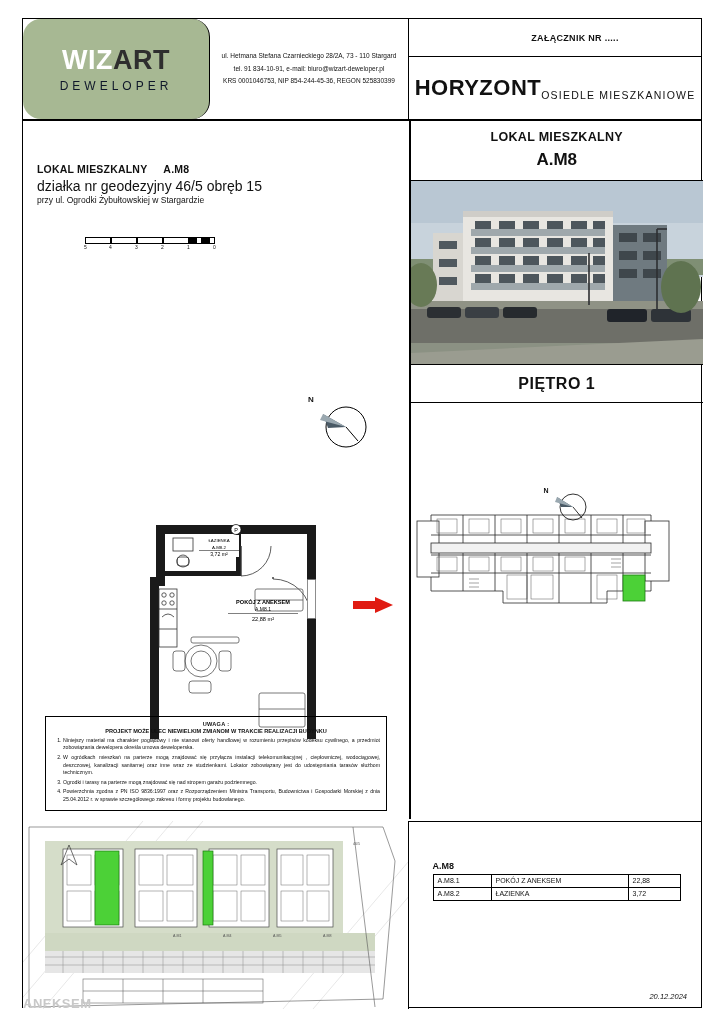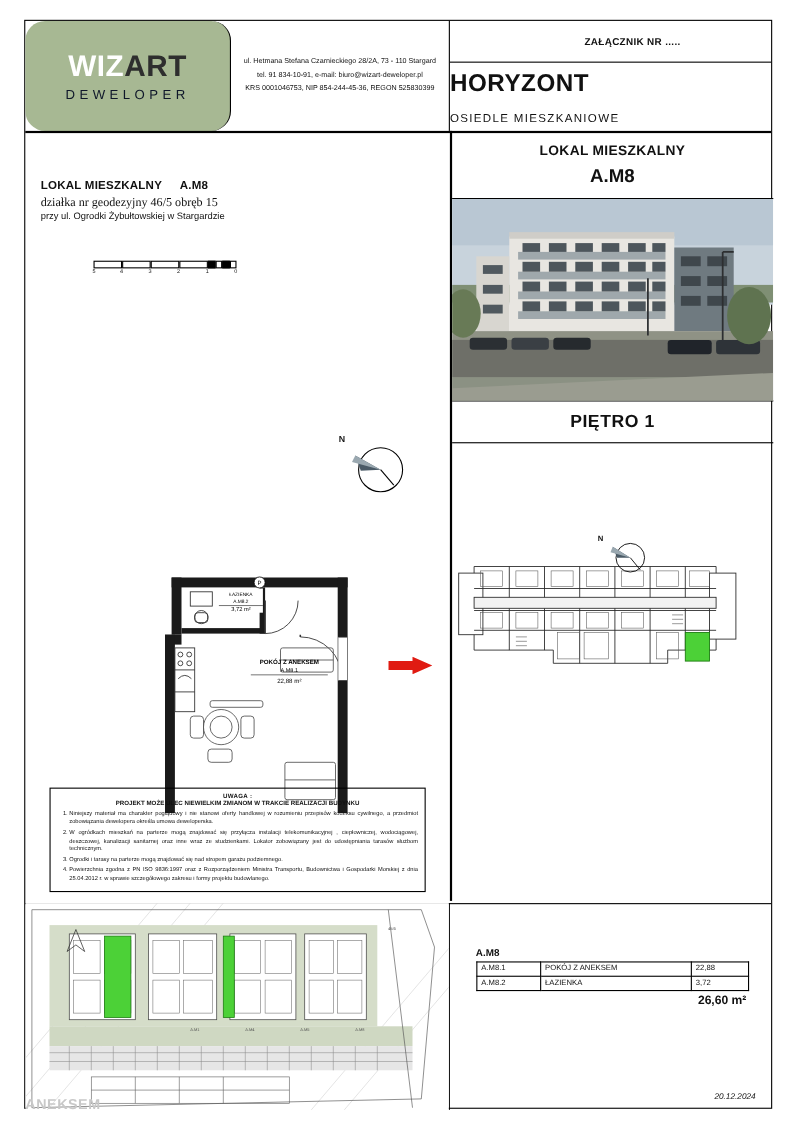--- a/index.html
+++ b/index.html
@@ -41,41 +41,41 @@
   }
   .addr-cell div { font-size:6.5px; line-height:1.9; text-align:center; color:#111; }
   .right-top { flex:1; display:flex; flex-direction:column; }
   .attach-row {
     height:38px; border-bottom:1.5px solid #000;
     display:flex; align-items:center; justify-content:center;
     padding-left:40px;
   }
   .attach-row span { font-size:9px; font-weight:bold; letter-spacing:0.3px; }
   .horyzont-cell {
-    flex:1; display:flex; flex-direction:column; justify-content:center;
+    flex:1; display:flex; flex-direction:row; align-items:center; justify-content:center;
   }
   .horyzont-title { font-size:22px; font-weight:bold; letter-spacing:0.5px; }
   .horyzont-sub { font-size:10.5px; letter-spacing:1.2px; margin-top:13px; }
 
   
   .mid {
     position:absolute; left:0; top:100px; width:100%; height:700px;
   }
   .vline {
     position:absolute; left:386px; top:0; width:1.5px; height:100%; background:#000;
   }
   .hline-top { position:absolute; left:0; top:0; width:100%; height:1.5px; background:#000; }
 
   
   .left-col { position:absolute; left:0; top:0; width:386px; height:100%; }
   .lm-head { padding:10px 0 0 14px;margin-top:34px; }
   .lm-l1 { font-size:10.5px; font-weight:bold; letter-spacing:0.2px; }
   .lm-l1 .code { margin-left:16px; }
   .lm-l2 { font-size:10.5px; font-weight:bold; margin-top:2px; }
-  .lm-l3 { font-size:11px; margin-top:3px;font-family:Liberation Serif, serif; }
+  .lm-l3 { font-size:14px; margin-top:3px; }
   .lm-l4 { font-size:8.5px; margin-top:1px; }
 
   
   .scalebar { position:absolute; left:62px; top:118px; width:130px; }
   .scalebar .bar { position:relative; height:7px; }
   .scalebar .seg { position:absolute; top:0; height:7px; border:0.7px solid #000; }
   .scalebar .filled { background:#000; }
   .scalebar .ticks { position:relative; height:8px; }
   .scalebar .tick { position:absolute; top:0; font-size:5px; }
 
@@ -615,18 +615,17 @@
             <td>POKÓJ Z ANEKSEM</td>
             <td class="c3">22,88</td>
           </tr>
           <tr>
             <td class="c1">A.M8.2</td>
             <td>ŁAZIENKA</td>
             <td class="c3">3,72</td>
           </tr>
         </tbody>
           </table>
-        <div class="sum">26,60 m²</div>
       </div>
       <div class="date">20.12.2024</div>
     </div>
   </div>
 </div>
 
 </body></html>

